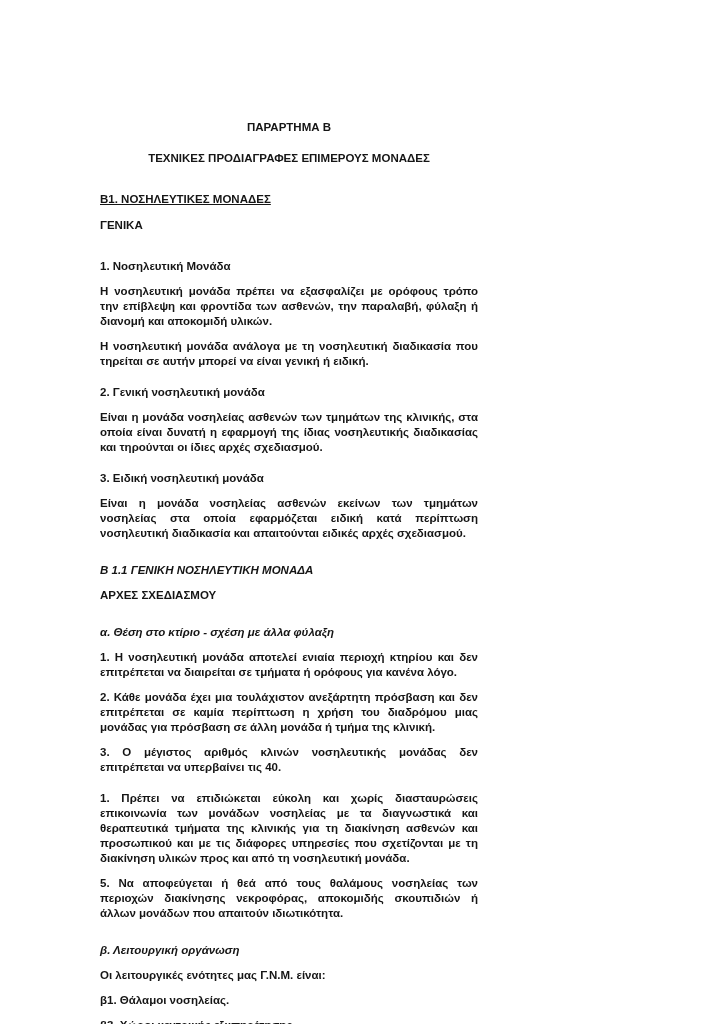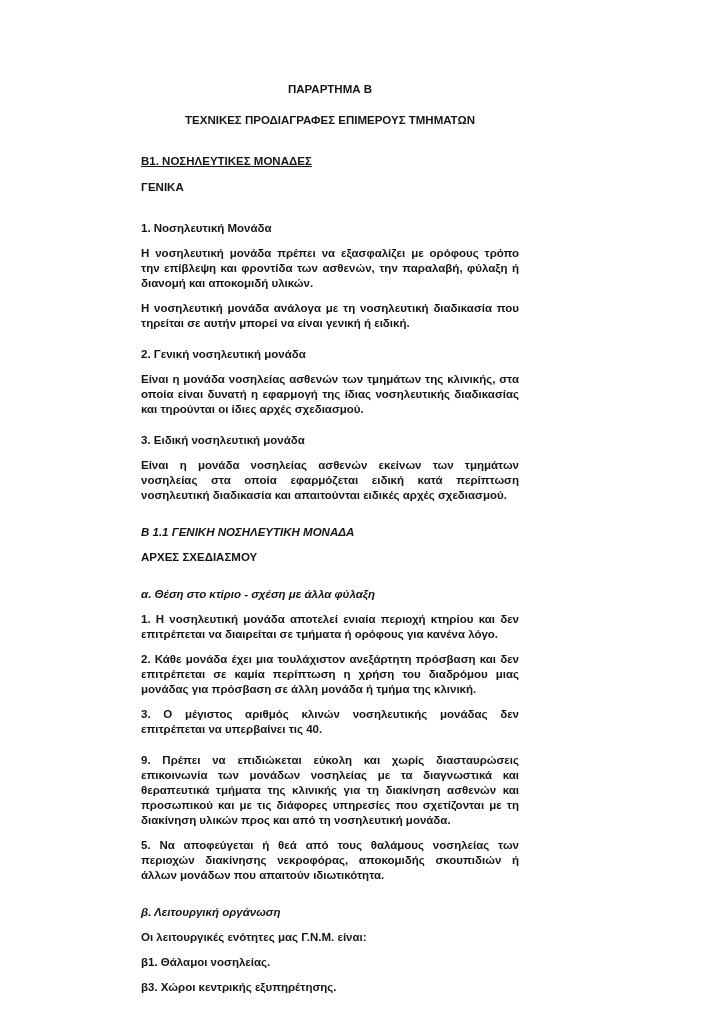--- a/index.html
+++ b/index.html
@@ -6,48 +6,47 @@
     margin: 0;
     padding: 0;
     background: #ffffff;
   }
   .page {
     position: relative;
     width: 580px;
     height: 1024px;
     box-sizing: border-box;
     background: #ffffff;
-    padding: 82px 102px 0 100px;
+    padding: 120px 102px 0 100px;
     font-family: "Liberation Sans", sans-serif;
     font-weight: 700;
     color: #151515;
     font-size: 11.5px;
     line-height: 15px;
     overflow: hidden;
-    margin-left: 41px;
     -webkit-font-smoothing: antialiased;
   }
   .blk { margin: 0 0 10px 0; }
   .center { text-align: center; }
   .title1 { margin-bottom: 16px; }
   .title2 { margin-bottom: 26px; }
   .after-b1 { margin-bottom: 11px; text-decoration: underline; }
   .after-genika { margin-bottom: 26px; }
   .para { text-align: justify; }
   .gap { margin-top: 16px; }
   .gap-lg { margin-top: 22px; font-style: italic; }
 </style>
 </head>
 <body>
 
 <div class="page">
 
   <div class="blk center title1">ΠΑΡΑΡΤΗΜΑ Β</div>
 
-  <div class="blk center title2">ΤΕΧΝΙΚΕΣ ΠΡΟΔΙΑΓΡΑΦΕΣ ΕΠΙΜΕΡΟΥΣ ΤΜΗΜΑΤΩΝ</div>
+  <div class="blk center title2">ΤΕΧΝΙΚΕΣ ΠΡΟΔΙΑΓΡΑΦΕΣ ΕΠΙΜΕΡΟΥΣ ΜΟΝΑΔΕΣ</div>
 
   <div class="blk after-b1">Β1. ΝΟΣΗΛΕΥΤΙΚΕΣ ΜΟΝΑΔΕΣ</div>
 
   <div class="blk after-genika">ΓΕΝΙΚΑ</div>
 
   <div class="blk gap">1. Νοσηλευτική Μονάδα</div>
 
 
   <div class="blk para">Η νοσηλευτική μονάδα πρέπει να εξασφαλίζει με ορόφους τρόπο την επίβλεψη και φροντίδα των ασθενών, την παραλαβή, φύλαξη ή διανομή και αποκομιδή υλικών.</div>
 
@@ -66,21 +65,21 @@
   <div class="blk">ΑΡΧΕΣ ΣΧΕΔΙΑΣΜΟΥ</div>
 
   <div class="blk gap-lg">α. Θέση στο κτίριο - σχέση με άλλα φύλαξη</div>
 
   <div class="blk para">1. Η νοσηλευτική μονάδα αποτελεί ενιαία περιοχή κτηρίου και δεν επιτρέπεται να διαιρείται σε τμήματα ή ορόφους για κανένα λόγο.</div>
 
   <div class="blk para">2. Κάθε μονάδα έχει μια τουλάχιστον ανεξάρτητη πρόσβαση και δεν επιτρέπεται σε καμία περίπτωση η χρήση του διαδρόμου μιας μονάδας για πρόσβαση σε άλλη μονάδα ή τμήμα της κλινική.</div>
 
   <div class="blk para">3. Ο μέγιστος αριθμός κλινών νοσηλευτικής μονάδας δεν επιτρέπεται να υπερβαίνει τις 40.</div>
 
-  <div class="blk para gap">9. Πρέπει να επιδιώκεται εύκολη και χωρίς διασταυρώσεις επικοινωνία των μονάδων νοσηλείας με τα διαγνωστικά και θεραπευτικά τμήματα της κλινικής για τη διακίνηση ασθενών και προσωπικού και με τις διάφορες υπηρεσίες που σχετίζονται με τη διακίνηση υλικών προς και από τη νοσηλευτική μονάδα.</div>
+  <div class="blk para gap">1. Πρέπει να επιδιώκεται εύκολη και χωρίς διασταυρώσεις επικοινωνία των μονάδων νοσηλείας με τα διαγνωστικά και θεραπευτικά τμήματα της κλινικής για τη διακίνηση ασθενών και προσωπικού και με τις διάφορες υπηρεσίες που σχετίζονται με τη διακίνηση υλικών προς και από τη νοσηλευτική μονάδα.</div>
 
   <div class="blk para">5. Να αποφεύγεται ή θεά από τους θαλάμους νοσηλείας των περιοχών διακίνησης νεκροφόρας, αποκομιδής σκουπιδιών ή άλλων μονάδων που απαιτούν ιδιωτικότητα.</div>
 
   <div class="blk gap-lg">β. Λειτουργική οργάνωση</div>
 
   <div class="blk">Οι λειτουργικές ενότητες μας Γ.Ν.Μ. είναι:</div>
 
   <div class="blk">β1. Θάλαμοι νοσηλείας.</div>
 
 

